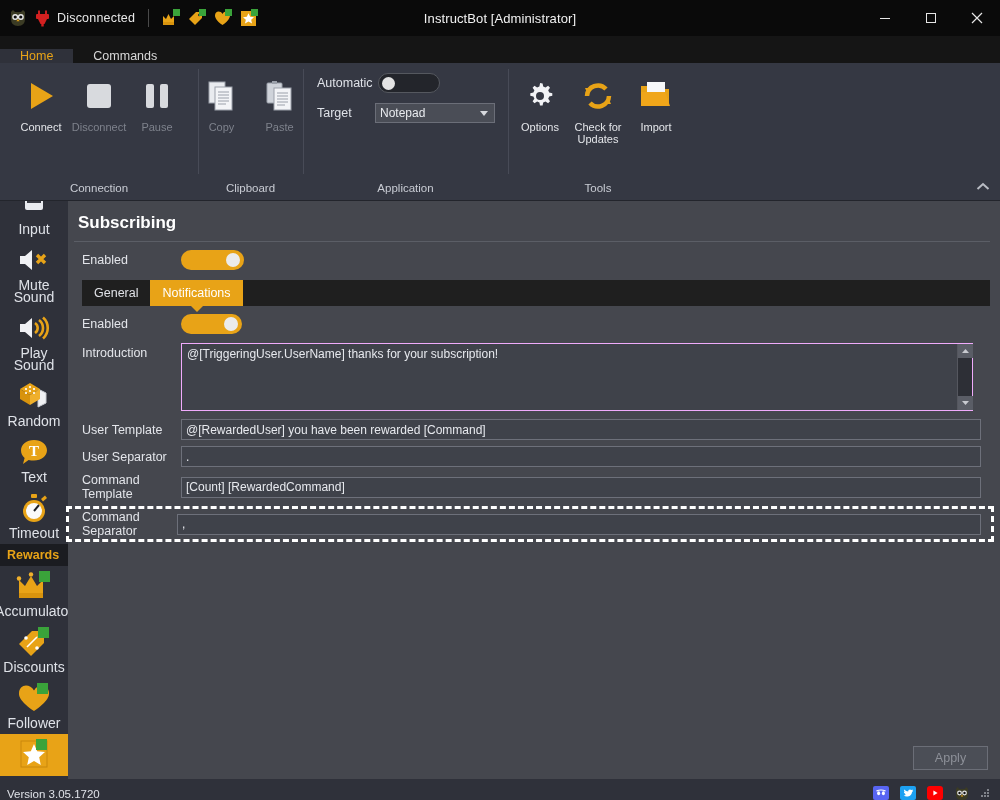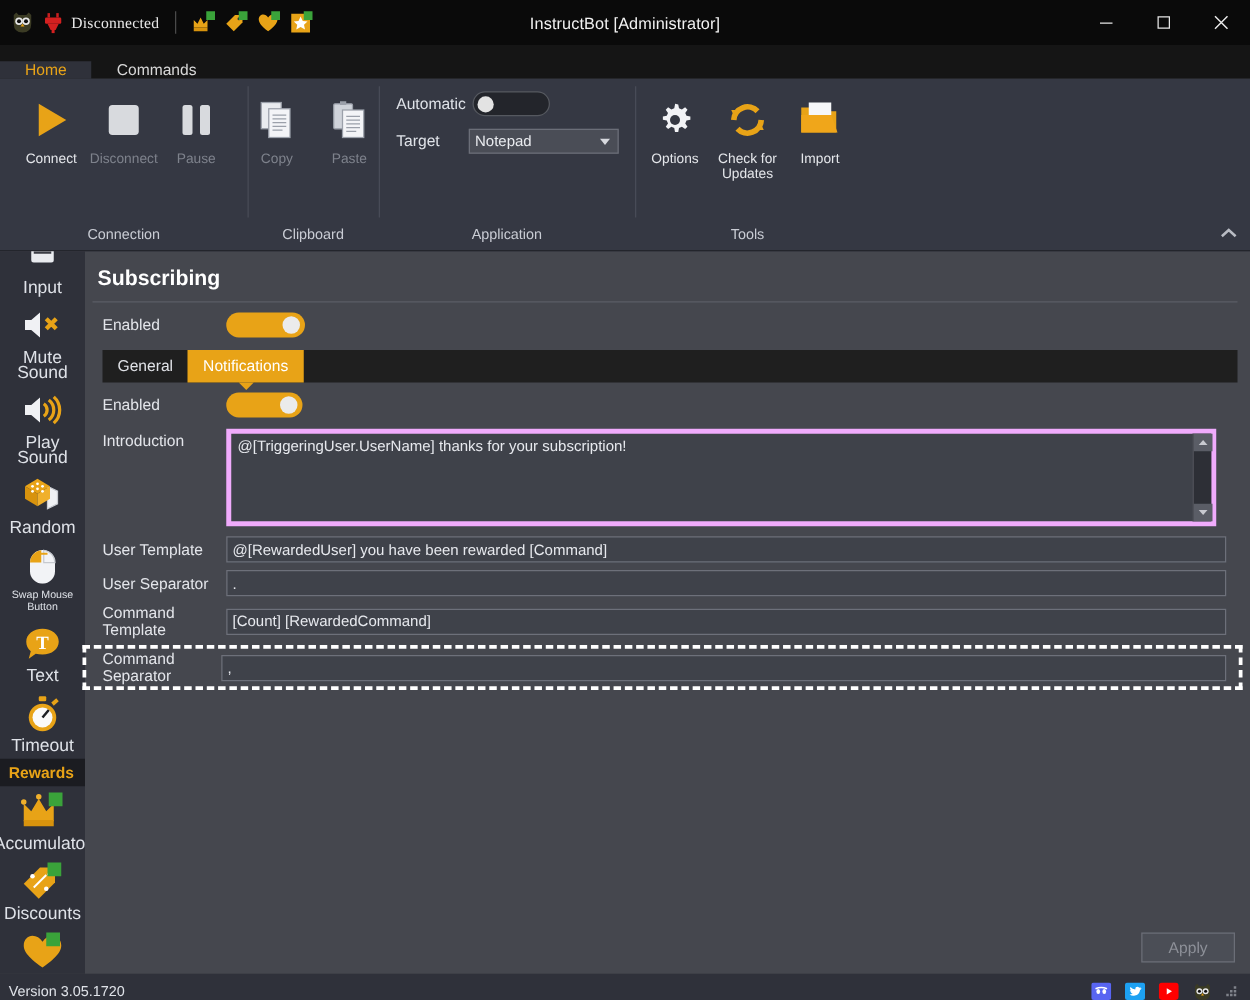--- a/index.html
+++ b/index.html
@@ -15,21 +15,21 @@
     display: flex; flex-direction: column;
     background: #45474e;
   }
 
   
   .titlebar {
     height: 36px; background: #0a0a0a;
     display: flex; align-items: center;
     position: relative; flex: 0 0 36px;
   }
-  .tb-left { display: flex; align-items: center; padding-left: 8px; gap: 7px; font-family: Liberation Serif, serif; }
+  .tb-left { display: flex; align-items: center; padding-left: 8px; gap: 7px; }
   .owl-logo { width: 20px; height: 18px; position: relative; }
   .plug-icon { width: 15px; height: 17px; position: relative; }
   .tb-status {
     color: #e8e8e8; font-size: 12.5px; letter-spacing: .2px;
   }
   .tb-divider { width: 1px; height: 18px; background: #4a4a4a; margin: 0 6px; }
   .qa-icons { display: flex; align-items: center; gap: 9px; }
   .qa-ico { width: 17px; height: 17px; position: relative; }
   .qa-badge {
     position: absolute; right: -1px; top: -1px;
@@ -182,22 +182,22 @@
     width: 0; height: 0; border-left: 6px solid transparent;
     border-right: 6px solid transparent; border-top: 6px solid #e8a317;
   }
 
   .field {
     flex: 1; background: #3f424a; border: 1px solid #6d707a;
     height: 21px; display: flex; align-items: center;
     padding: 0 4px; font-size: 12px; color: #e7e9ee; margin-right: 9px;
   }
   .textarea-wrap {
-    flex: 1; background: #3f424a; border: 4px solid #f0abfc;
-    height: 78px; display: flex; margin-right: 17px; position: relative;
+    flex: 1; background: #3f424a; border: 1px solid #f0abfc;
+    height: 68px; display: flex; margin-right: 17px; position: relative;
   }
   .textarea-wrap .ta-text {
     flex: 1; padding: 3px 5px; font-size: 12px; color: #e7e9ee;
     line-height: 15px;
   }
   .vscroll {
     width: 15px; background: #2d2f36; border-left: 1px solid #55575f;
     display: flex; flex-direction: column; justify-content: space-between;
     align-items: center;
   }
@@ -488,31 +488,20 @@
               <circle cx="12" cy="6" r="1.1" fill="#fff"></circle>
               <circle cx="16" cy="8" r="1.1" fill="#fff"></circle>
             <circle cx="12" cy="10" r="1.1" fill="#fff"></circle>
               <circle cx="8" cy="12" r="1.1" fill="#fff"></circle>
               <circle cx="16" cy="12" r="1.1" fill="#fff"></circle>
           </svg>
         </span>
         <span class="slbl">Random</span>
       </div>
 
-      <div class="side-item">
-        <span class="sico">
-          <svg width="30" height="30" viewBox="0 0 30 30">
-            <path d="M5 13 A10 10 0 0 1 25 13 L25 20 A10 10 0 0 1 5 20 Z" fill="#f2f3f6"></path>
-            <path d="M5 13 A10 10 0 0 1 14 3.2 L14 13 Z" fill="#e8a317"></path>
-            <path d="M16 3.2 A10 10 0 0 1 25 13 L16 13 Z" fill="#f2f3f6" stroke="#c6c9cf"></path>
-            <path d="M11 6 L19 6" stroke="#e8a317" stroke-width="1.6"></path>
-          </svg>
-        </span>
-        <span class="slbl small">Swap Mouse Button</span>
-      </div>
 
       <div class="side-item">
         <span class="sico">
           <svg width="30" height="30" viewBox="0 0 30 30">
             <path d="M15 3 C22.5 3 28 7.6 28 13.3 C28 19 22.5 23.6 15 23.6 C13 23.6 11.2 23.4 9.6 23 L4 27 L5.6 21 C3.2 19 2 16.3 2 13.3 C2 7.6 7.5 3 15 3 Z" fill="#e8a317"></path>
             <text x="15" y="19" font-family="Liberation Serif, serif" font-size="15" font-weight="bold" fill="#fff" text-anchor="middle">T</text>
           </svg>
         </span>
         <span class="slbl">Text</span>
       </div>

